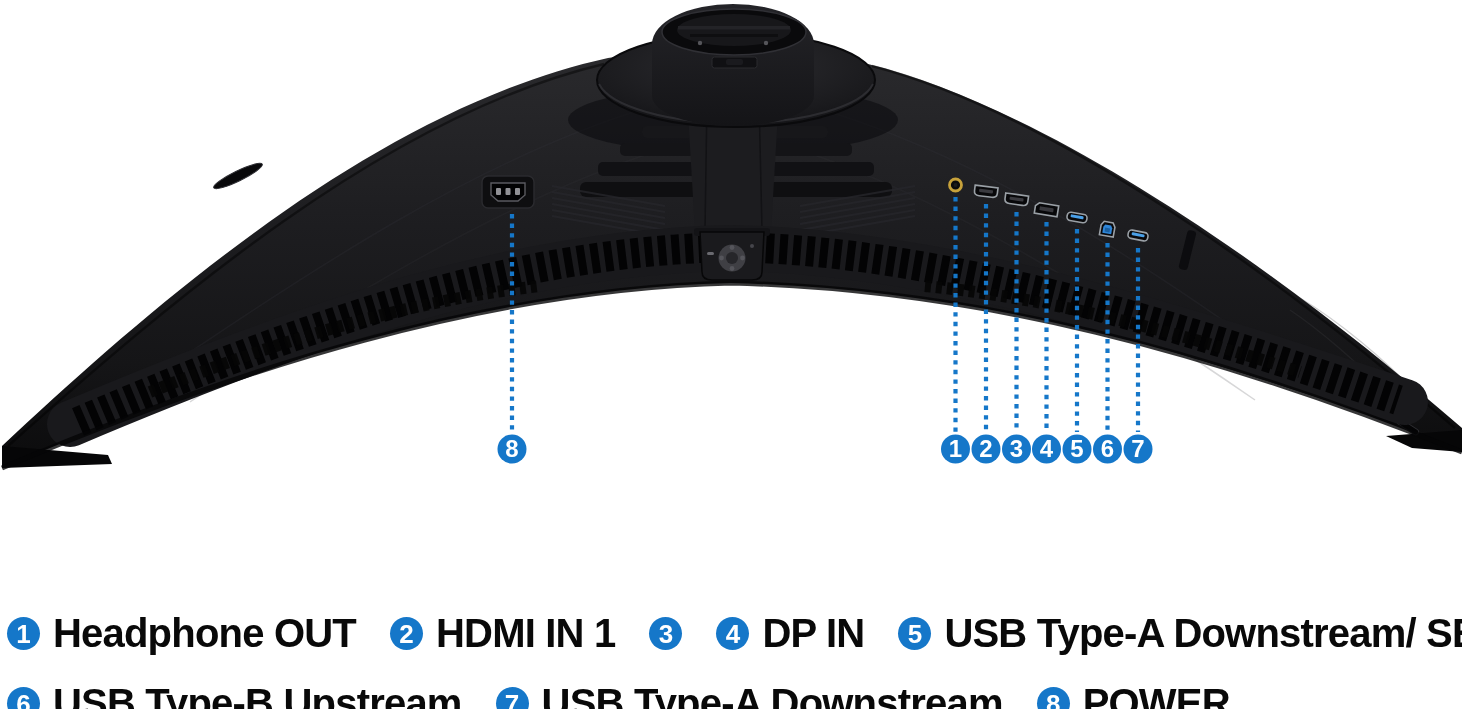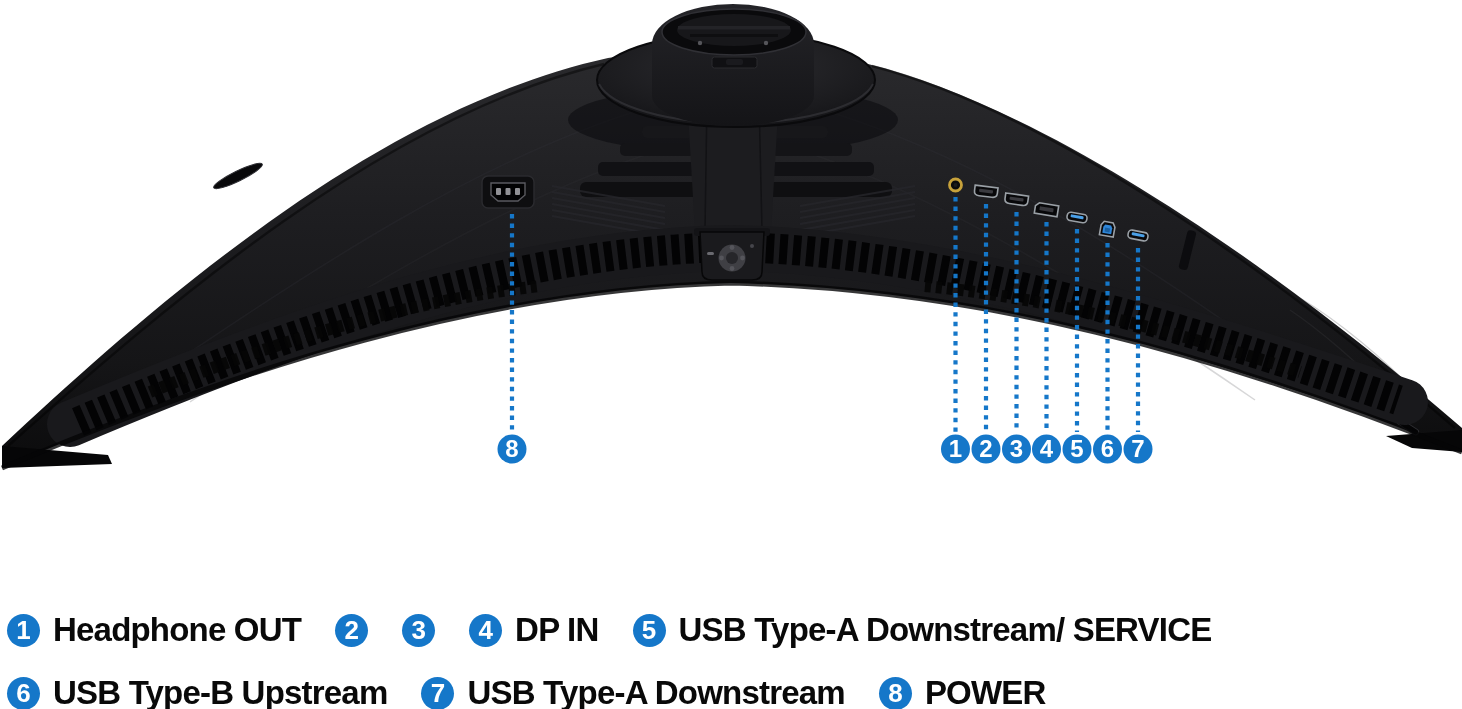--- a/index.html
+++ b/index.html
@@ -4,21 +4,21 @@
 <style>
   html,body{margin:0;padding:0;background:#ffffff;}
   body{width:1462px;height:709px;font-family:"Liberation Sans",sans-serif;}
   .stage{position:relative;width:1462px;height:709px;overflow:hidden;background:#fff;}
   svg.scene{position:absolute;left:0;top:0;}
   .legend{position:absolute;left:7px;top:611px;display:flex;flex-direction:column;gap:25px;}
   .legend-row{display:flex;align-items:center;gap:34px;}
   .legend-item{display:flex;align-items:center;gap:13px;}
   .badge{flex:0 0 auto;width:33px;height:33px;border-radius:50%;background:#1577C9;color:#fff;
          font-weight:bold;font-size:26px;line-height:1;display:flex;align-items:center;justify-content:center;}
-  .legend-label{font-size:33px;font-weight:bold;color:#090909;letter-spacing:-0.8px;white-space:nowrap;}
+  .legend-label{font-size:40px;font-weight:bold;color:#090909;letter-spacing:-0.8px;white-space:nowrap;}
   .callout-num{font-weight:bold;font-size:24px;fill:#ffffff;text-anchor:middle;}
 </style>
 </head>
 <body>
 
 <div class="stage">
 
   <svg class="scene" width="1462" height="709" viewBox="0 0 1462 709">
     <defs>
       <linearGradient id="gBody" x1="0" y1="0" x2="0" y2="1">
@@ -204,20 +204,21 @@
   </svg>
 
   <div class="legend">
     <div class="legend-row">
       <div class="legend-item">
         <span class="badge">1</span>
         <span class="legend-label">Headphone OUT</span>
       </div>
       <div class="legend-item">
         <span class="badge">2</span>
+        <span class="legend-label">HDMI IN 1</span>
       </div>
       <div class="legend-item">
         <span class="badge">3</span>
       </div>
       <div class="legend-item">
         <span class="badge">4</span>
         <span class="legend-label">DP IN</span>
       </div>
       <div class="legend-item">
         <span class="badge">5</span>

